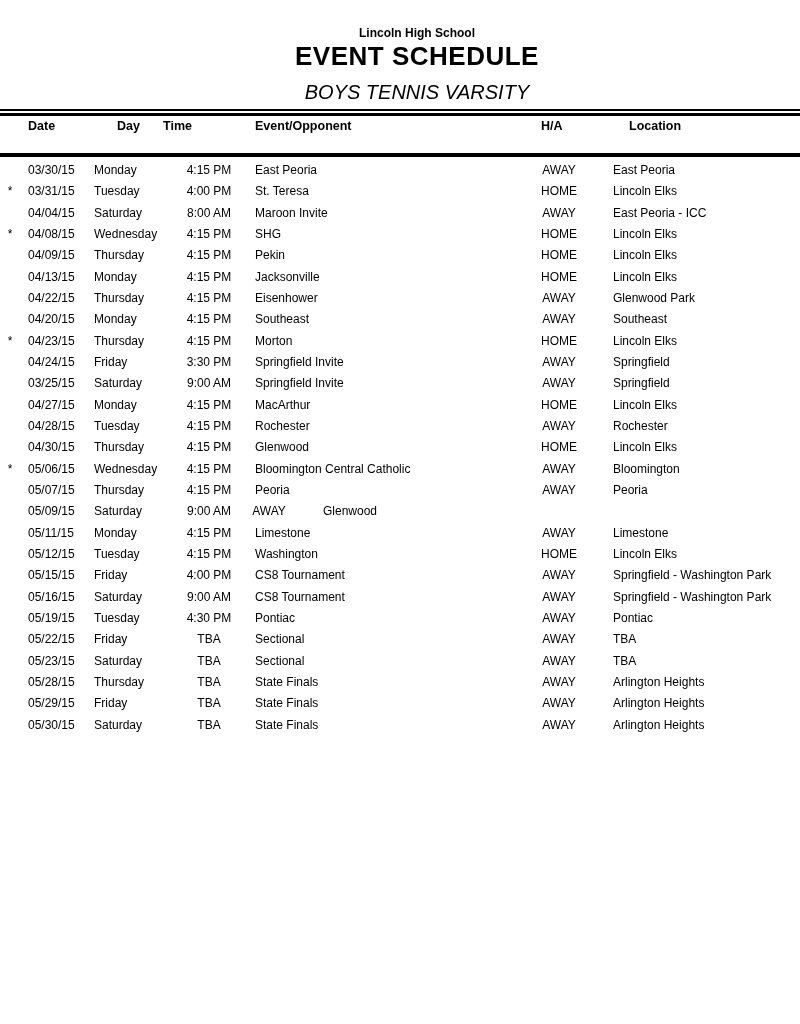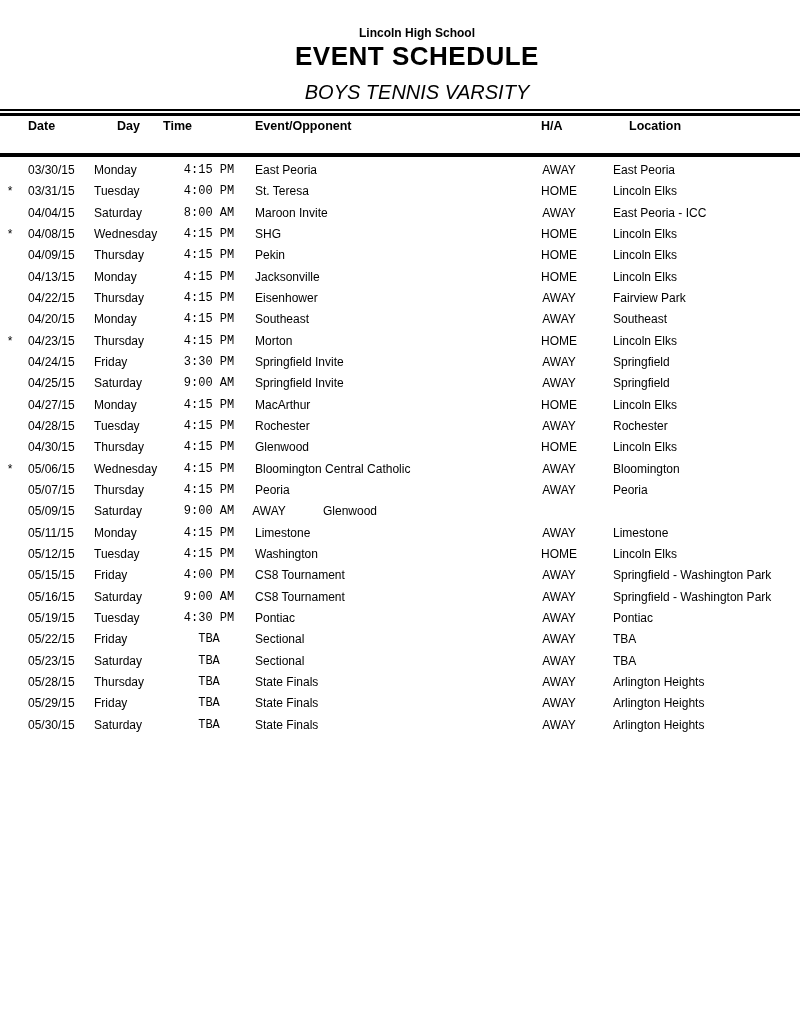--- a/index.html
+++ b/index.html
@@ -19,21 +19,21 @@
   .colhead span{position:absolute;top:3px;}
   .h-date{left:28px;} .h-day{left:117px;} .h-time{left:163px;}
   .h-event{left:255px;} .h-ha{left:541px;} .h-loc{left:629px;}
   .rule-thick-bottom{height:4px;background:#000;}
   .rows{margin-top:3px;}
   .row{display:flex;height:21.33px;line-height:21.33px;font-size:12px;white-space:nowrap;}
   .cell{box-sizing:border-box;overflow:visible;}
   .c-star{width:20px;text-align:center;}
   .c-date{width:68px;padding-left:8px;}
   .c-day{width:90px;padding-left:6px;}
-  .c-time{width:62px;text-align:center;font-family:Liberation Mono, monospace;}
+  .c-time{width:62px;text-align:center;}
   .c-event{width:290px;padding-left:15px;}
   .c-ha{width:58px;text-align:center;}
   .c-location{flex:1;padding-left:25px;}
 </style>
 </head>
 <body>
 
 <div class="titles">
   <div class="t1">Lincoln High School</div>
   <div class="t2">EVENT SCHEDULE</div>
@@ -109,21 +109,21 @@
       <div class="cell c-ha">HOME</div>
       <div class="cell c-location">Lincoln Elks</div>
     </div>
     <div class="row">
       <div class="cell c-star"></div>
       <div class="cell c-date">04/22/15</div>
       <div class="cell c-day">Thursday</div>
       <div class="cell c-time">4:15 PM</div>
       <div class="cell c-event">Eisenhower</div>
       <div class="cell c-ha">AWAY</div>
-      <div class="cell c-location">Fairview Park</div>
+      <div class="cell c-location">Glenwood Park</div>
     </div>
     <div class="row">
       <div class="cell c-star"></div>
       <div class="cell c-date">04/20/15</div>
       <div class="cell c-day">Monday</div>
       <div class="cell c-time">4:15 PM</div>
       <div class="cell c-event">Southeast</div>
       <div class="cell c-ha">AWAY</div>
       <div class="cell c-location">Southeast</div>
     </div>
@@ -140,21 +140,21 @@
       <div class="cell c-star"></div>
       <div class="cell c-date">04/24/15</div>
       <div class="cell c-day">Friday</div>
       <div class="cell c-time">3:30 PM</div>
       <div class="cell c-event">Springfield Invite</div>
       <div class="cell c-ha">AWAY</div>
       <div class="cell c-location">Springfield</div>
     </div>
     <div class="row">
       <div class="cell c-star"></div>
-      <div class="cell c-date">04/25/15</div>
+      <div class="cell c-date">03/25/15</div>
       <div class="cell c-day">Saturday</div>
       <div class="cell c-time">9:00 AM</div>
       <div class="cell c-event">Springfield Invite</div>
       <div class="cell c-ha">AWAY</div>
       <div class="cell c-location">Springfield</div>
     </div>
     <div class="row">
       <div class="cell c-star"></div>
       <div class="cell c-date">04/27/15</div>
       <div class="cell c-day">Monday</div>

